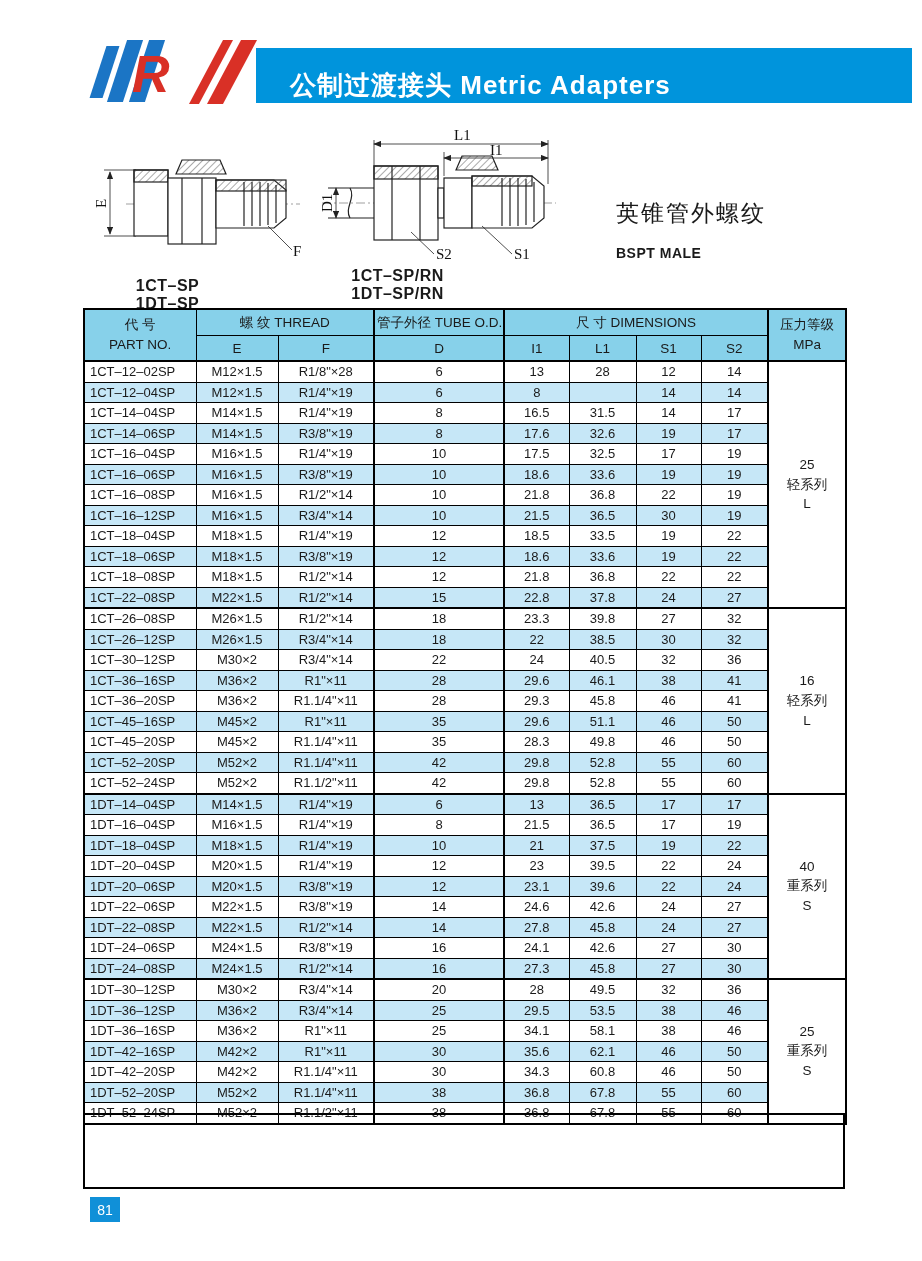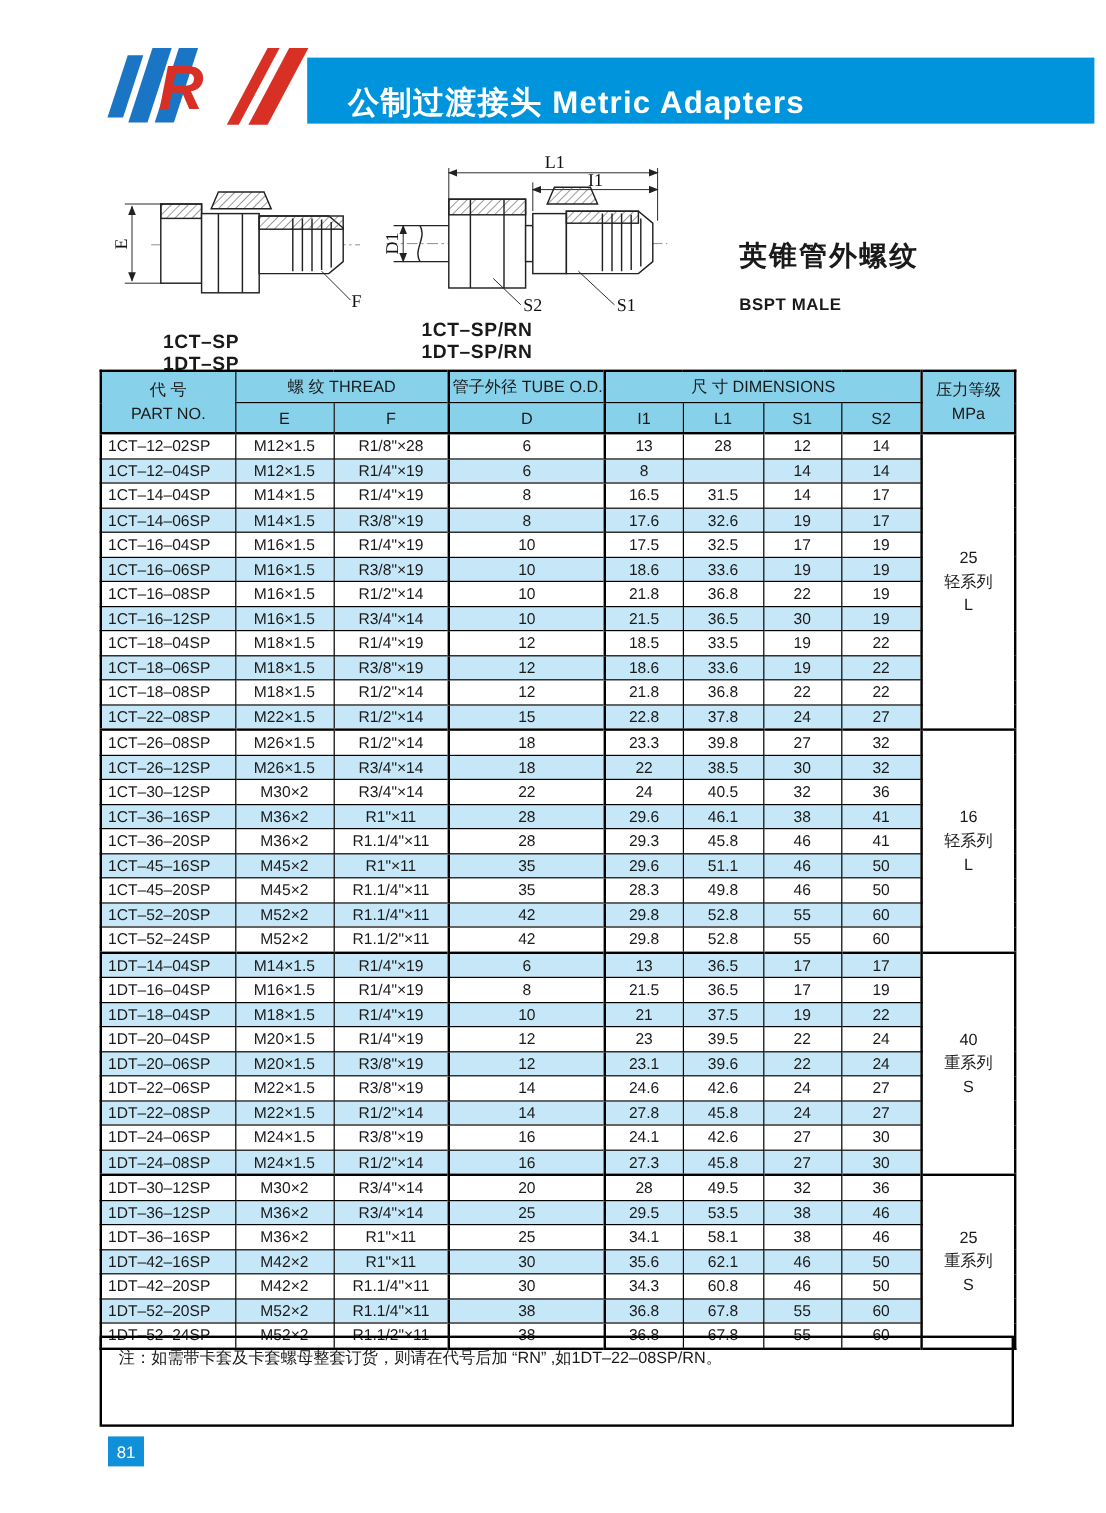--- a/index.html
+++ b/index.html
@@ -29,21 +29,21 @@
     letter-spacing:1px;
   }
   
   .fig{position:absolute;}
   .fig svg{display:block;}
   .fig-label{
     position:absolute;text-align:center;font-weight:bold;font-size:16px;
     line-height:1.15;letter-spacing:0.5px;
   }
   .prod-title{position:absolute;left:616px;top:198px;}
-  .prod-title .cn{font-size:23px;font-weight:bold;letter-spacing:2px;}
+  .prod-title .cn{font-size:23px;font-weight:normal;letter-spacing:2px;}
   .prod-title .en{font-size:14px;font-weight:bold;margin-top:16px;letter-spacing:0.5px;}
   .draw-line{stroke:#222;stroke-width:1.2;fill:none;}
   .draw-fill{fill:#ffffff;stroke:#222;stroke-width:1.2;}
   .hatched{fill:url(#hatch);stroke:#222;stroke-width:1.2;}
   .dim-line{stroke:#222;stroke-width:0.8;fill:none;}
   .center-line{stroke:#777;stroke-width:0.7;stroke-dasharray:9 3 2 3;fill:none;}
   .dim-text{font-family:"Liberation Serif", serif;font-size:15px;fill:#111;}
   
   table.parts{
     position:absolute;left:83px;top:308px;border-collapse:collapse;
@@ -619,18 +619,17 @@
         <td class="bL2">38</td>
         <td class="bL2">36.8</td>
         <td>67.8</td>
         <td>55</td>
         <td>60</td>
       </tr>
     </tbody>
 </table>
 
 <div class="note-box">
-  <div>注：如需带卡套及卡套螺母整套订货，则请在代号后加 “RN” ,如1DT–22–08SP/RN。</div>
 </div>
 
 <div class="page-badge">
   <span>81</span>
 </div>
 
 </body></html>

